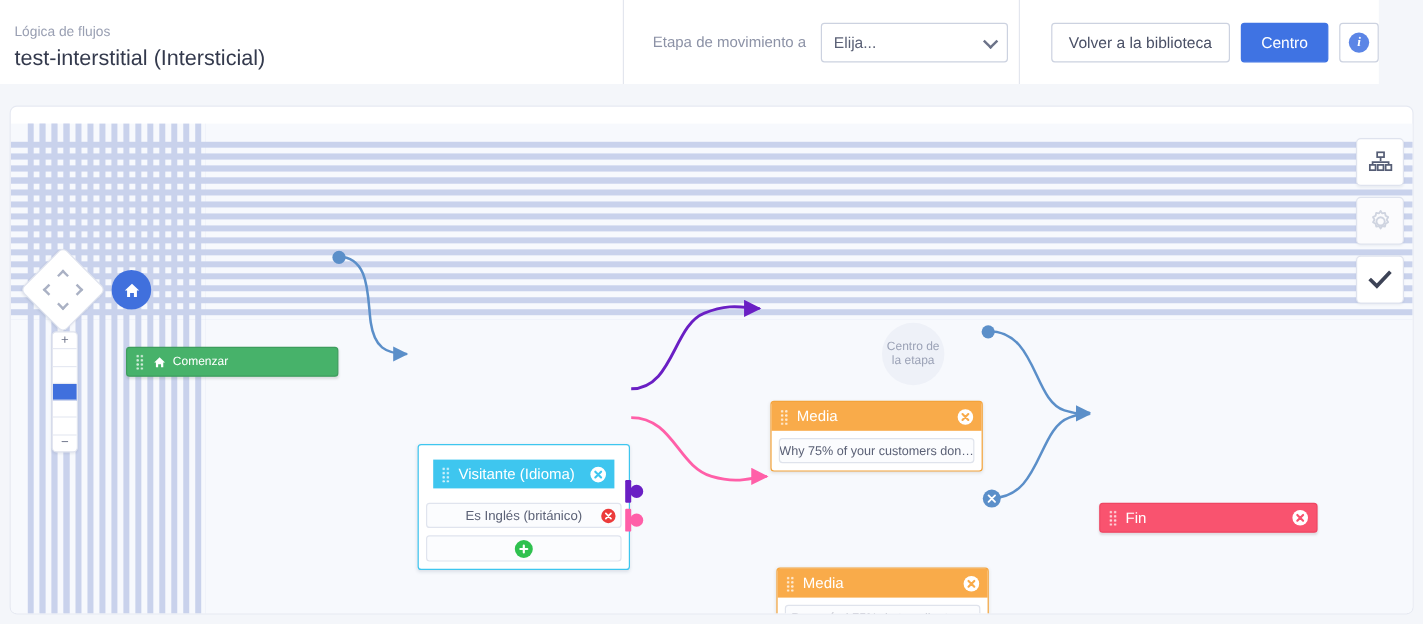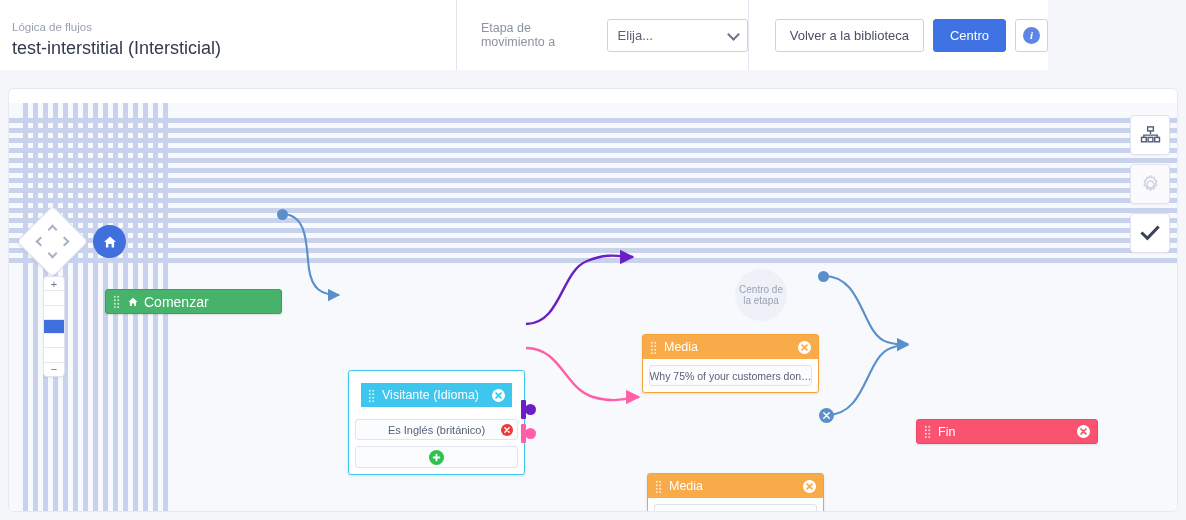--- a/index.html
+++ b/index.html
@@ -8,21 +8,21 @@
     width:1186px; height:520px;
     background:#f4f6fa;
     font-family:"Liberation Sans", sans-serif;
     color:#3f4459;
     overflow:hidden;
     position:relative;
   }
 
   
   .header {
-    position:absolute; left:0; top:0; width:1048px; height:70px;
+    position:absolute; left:0; top:0; width:1149px; height:70px;
     background:#ffffff;
     display:flex; align-items:stretch;
   }
   .hdr-title-zone {
     width:547px; height:70px;
     border-right:1px solid #e3e6ee;
     padding:9px 0 0 12px;
     display:flex; flex-direction:column; justify-content:center;
   }
   .hdr-kicker { font-size:11.5px; color:#9aa0b3; line-height:16px; }
@@ -189,21 +189,21 @@
     cursor:pointer;
   }
   .node-close svg { display:block; }
 
   
   .node-start {
     left:96px; top:200px; width:177px; height:25px;
     background:#47b26a; border:1px solid #3d9d5d; border-radius:3px;
     box-shadow:0 1px 2px rgba(40,60,40,.14);
   }
-  .node-start .node-hdr { height:23px; font-size:14px; }
+  .node-start .node-hdr { height:23px; font-size:10px; }
   .home-glyph { margin-right:5px; display:flex; }
 
   
   .node-visitor {
     left:339px; top:281px; width:177px;
     background:#fff; border:1px solid #3ec6ef; border-radius:3px;
     box-shadow:0 1px 3px rgba(40,60,90,.13);
     padding-bottom:6px;
   }
   .node-visitor .node-hdr { background:#3ec6ef; margin:12px; }

